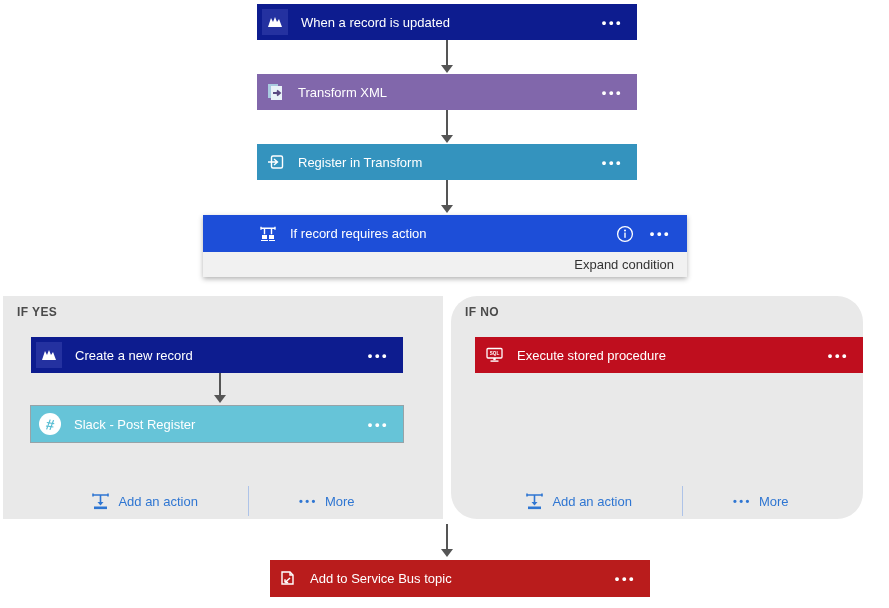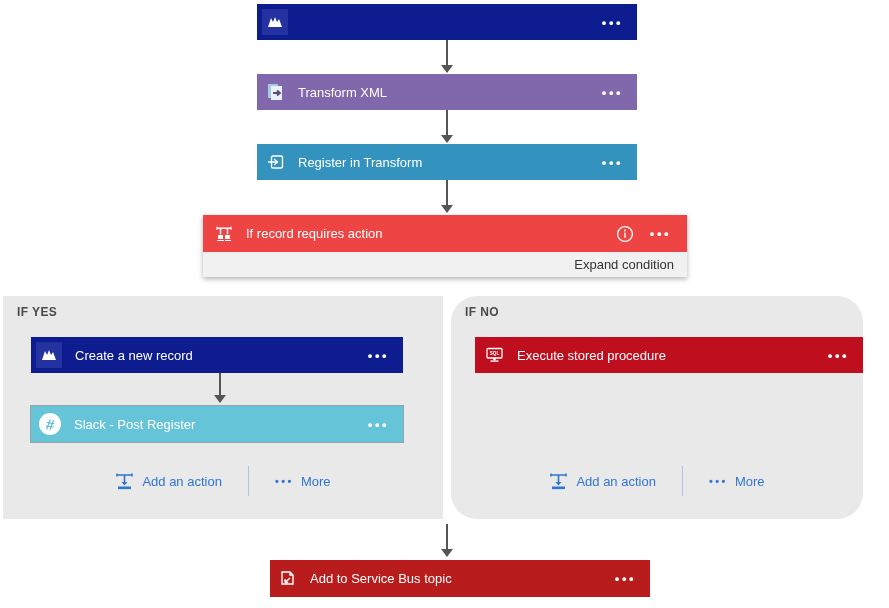--- a/index.html
+++ b/index.html
@@ -32,54 +32,55 @@
   .arrow::after { content:""; position:absolute; left:50%; bottom:-8px; transform:translateX(-50%);
                   border-left:6px solid transparent; border-right:6px solid transparent; border-top:8px solid #555; }
   .a1 { left:446px; top:40px;  height:25px; }
   .a2 { left:446px; top:110px; height:25px; }
   .a3 { left:446px; top:180px; height:25px; }
   .a-yes { left:216px; top:77px; height:22px; }
   .a-bottom { left:446px; top:524px; height:25px; }
 
   
   .condition { position:absolute; left:203px; top:215px; width:484px; box-shadow:0 2px 5px rgba(0,0,0,.30); }
-  .cond-header { height:37px; background:#ef4444; display:flex; align-items:center; color:#fff; font-size:13px; }
+  .cond-header { height:37px; background:#1d4ed8; display:flex; align-items:center; color:#fff; font-size:13px;padding-left:44px; }
   .cond-header .label { margin-left:13px; }
   .cond-icon { margin-left:12px; display:flex; align-items:center; }
   .info { margin-left:auto; margin-right:16px; display:flex; align-items:center; cursor:pointer; }
   .cond-header .dots { margin-left:0; margin-right:16px; }
   .cond-footer { height:25px; background:#f1f1f1; display:flex; align-items:center; justify-content:flex-end; }
   .expand-link { margin-right:13px; font-size:13px; color:#333; cursor:pointer; }
 
   
   .panel { position:absolute; top:296px; height:223px; background:#e9e9e9; }
   .panel-yes { left:3px;   width:440px;text-decoration:underline; }
   .panel-no  { left:451px; width:412px;border-radius:26px; }
   .panel-title { position:absolute; left:14px; top:9px; font-size:12px; font-weight:bold; color:#4a4a4a; letter-spacing:.4px; }
 
-  .add-row { position:absolute; left:0; right:0; top:170px; display:flex; align-items:center; justify-content:center; }
+  .add-row { position:absolute; left:0; right:0; top:190px; display:flex; align-items:center; justify-content:center;gap:24px; }
   .add-action { display:flex; align-items:center; color:#2f76d2; font-size:13px; cursor:pointer; }
   .add-action .t { margin-left:8px; }
   .add-divider { width:1px; height:30px; background:#aec3e8; margin:0 26px; }
   .more-link { display:flex; align-items:center; color:#2f76d2; font-size:13px; cursor:pointer; }
   .more-dots { font-size:11px; letter-spacing:2.5px; font-weight:bold; margin-right:7px; line-height:1; }
 
   svg { display:block; }
 </style>
 </head>
 <body>
 
 <div class="canvas">
 
   <div class="card trigger">
     <span class="chip">
       <svg width="16" height="16" viewBox="0 0 16 16">
           <polygon points="1,13 4,4 6,8 8,3 10,8 12,5 15,13" fill="#fff"></polygon>
         </svg>
     </span>
+    <span class="label">When a record is updated</span>
     <span class="dots">•••</span>
   </div>
 
   <div class="arrow a1"></div>
 
   <div class="card transform">
     <span class="icon-plain" style="margin-left:8px">
       <svg width="20" height="20" viewBox="0 0 20 20">
         <rect x="3" y="2" width="10" height="14" fill="#a9cbe0"></rect>
         <rect x="6" y="4" width="11" height="14" fill="#e9f2f8"></rect>

